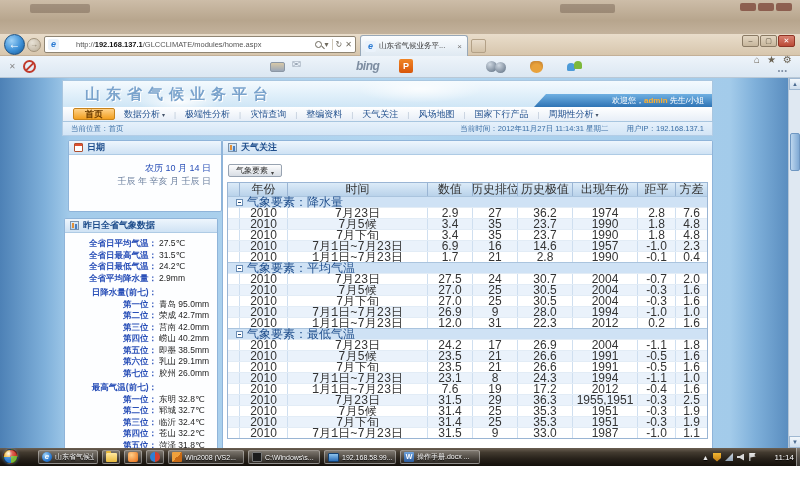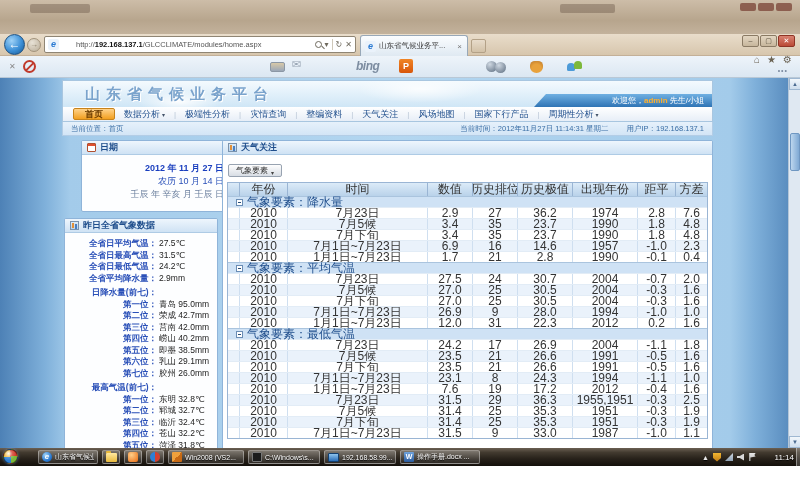--- a/index.html
+++ b/index.html
@@ -100,21 +100,21 @@
     display:flex; align-items:center; font-size:7.5px; color:#3a6ea5; padding:0 8px; }
   .bc-right { margin-left:auto; display:flex; gap:18px; color:#3a6ea5; }
 
   
   .panel { position:absolute; background:#fdfeff; border:1px solid #8fb4d9; border-radius:2px; overflow:hidden; }
   .panel-hd { height:14px; background:linear-gradient(180deg,#eef6fd,#cfe2f4); border-bottom:1px solid #aecbe5;
     display:flex; align-items:center; padding:0 5px; font-size:9px; font-weight:bold; color:#1f4e8c; }
   .cal-ic { width:9px; height:9px; margin-right:4px; border:1px solid #b05030; border-radius:1px; background:linear-gradient(180deg,#e05030 35%,#fff 35%); }
   .chart-ic { width:9px; height:9px; margin-right:4px; border:1px solid #7a93ad; background:linear-gradient(180deg,#dcebf8,#b9d2ea); position:relative; }
   .chart-ic::after{ content:""; position:absolute; left:1px; bottom:1px; width:2px; height:5px; background:#e0903a; box-shadow:3px 1px 0 #4a7fc0; }
-  .panel-cal { left:81px; top:62px; width:154px; height:72px; }
+  .panel-cal { left:68px; top:62px; width:154px; height:72px; }
   .cal-body { padding:7px 10px 0 0; text-align:right; font-size:9px; line-height:13px; }
   .cal-date { color:#1a3fbf; font-weight:bold; }
   .cal-week { color:#2f9e2f; font-weight:bold; }
   .cal-lunar { color:#2a50b8; }
   .cal-ganzhi { color:#6b7f9e; }
 
   .panel-weather { left:64px; top:140px; width:154px; height:310px; }
   .wx-body { padding:5px 4px 0 0; font-size:8.5px; line-height:11.5px; }
   .wx-row { display:flex; }
   .wx-label { flex:0 0 92px; text-align:right; color:#2a50b8; font-weight:bold; white-space:nowrap; }
@@ -129,21 +129,21 @@
     font-size:8px; color:#333; }
   .filter-btn .arr { font-size:6px; color:#444; }
 
   .grid { margin:5px 4px 0 4px; width:481px; border:1px solid #9ab5d4; font-size:12px; }
   .g-row { display:flex; height:11px; align-items:stretch; }
   .g-head { height:13px; background:linear-gradient(180deg,#dcebf8,#b9d2ea); color:#1f4e8c; }
   .g-cell { border-right:1px solid #cfdff0; display:flex; align-items:center; justify-content:center;
     white-space:nowrap; overflow:hidden; color:#333; }
   .g-head .g-cell { border-right:1px solid #9ab5d4; }
   .g-cell:last-child { border-right:none; }
-  .c0{flex:0 0 12px;} .c1{flex:0 0 48px;} .c2{flex:0 0 140px;} .c3{flex:0 0 45px;} .c4{flex:0 0 45px;}
+  .c0{flex:0 0 12px;} .c1{flex:0 0 48px;} .c2{flex:0 0 140px;font-family:Liberation Mono, monospace;} .c3{flex:0 0 45px;} .c4{flex:0 0 45px;}
   .c5{flex:0 0 55px;} .c6{flex:0 0 65px;} .c7{flex:0 0 38px;} .c8{flex:1;}
   .g-band { background:#cfe2f5; border-top:1px solid #aac4de; color:#1f4e8c; display:flex; align-items:center;
     height:11px; padding-left:8px; }
   .band-box { width:7px; height:7px; border:1px solid #6a8db5; background:#fff; position:relative; margin-right:4px; }
   .band-box::after { content:""; position:absolute; left:1px; top:2.4px; width:3px; height:1px; background:#2a4e77; }
   .g-data:nth-child(even) { background:#eaf2fb; }
   .g-data { background:#fff; border-top:1px solid #e2ecf6; }
 
   .page-scroll { position:absolute; right:0; top:0; width:12px; height:370px; background:#dfe8f2; border-left:1px solid #b4c6d8; }
   .ps-arrow { position:absolute; left:0; width:12px; height:12px; background:linear-gradient(180deg,#f2f7fc,#cfdeee);
@@ -281,21 +281,20 @@
           <span>用户IP：192.168.137.1</span>
         </span>
       </div>
 
       <div class="panel panel-cal">
         <div class="panel-hd">
           <span class="cal-ic"></span>
           <span>日期</span>
         </div>
         <div class="cal-body">
-          <div class="cal-date">2012 年 11 月 27 日</div>
           <div class="cal-lunar">农历 10 月 14 日</div>
           <div class="cal-ganzhi">壬辰 年 辛亥 月 壬辰 日</div>
         </div>
       </div>
 
       <div class="panel panel-weather">
         <div class="panel-hd">
           <span class="chart-ic"></span>
           <span>昨日全省气象数据</span>
         </div>

